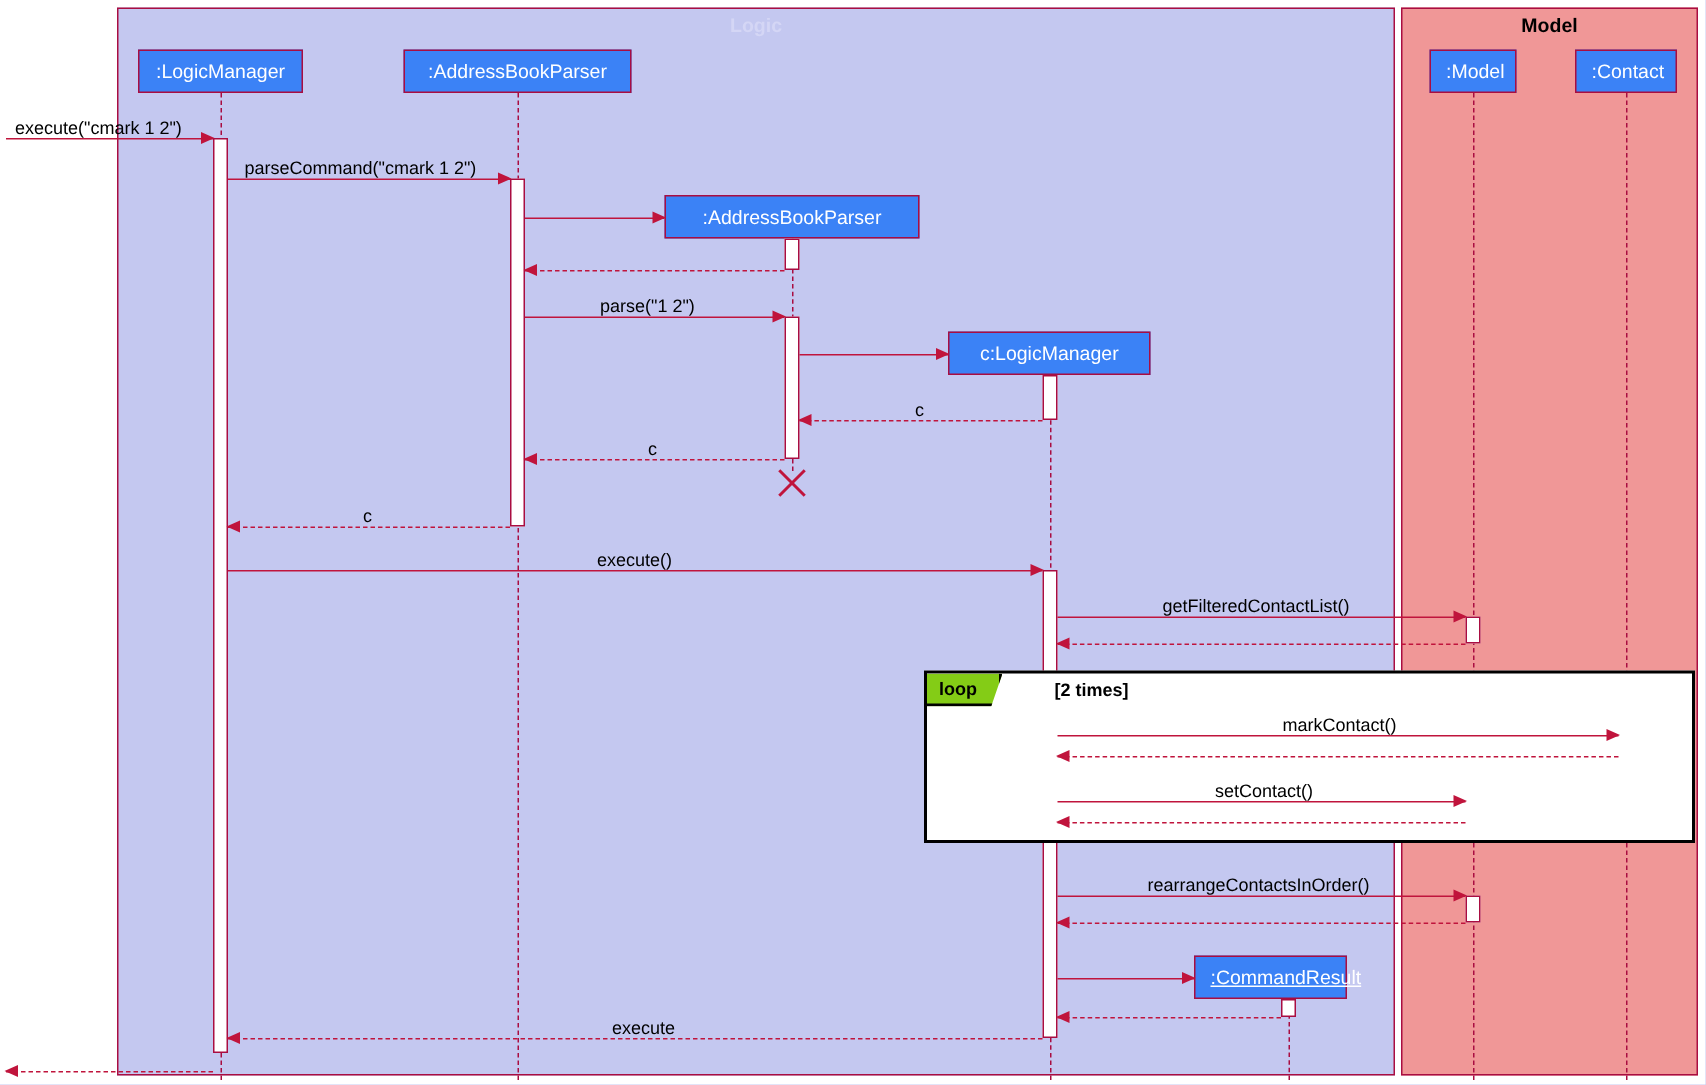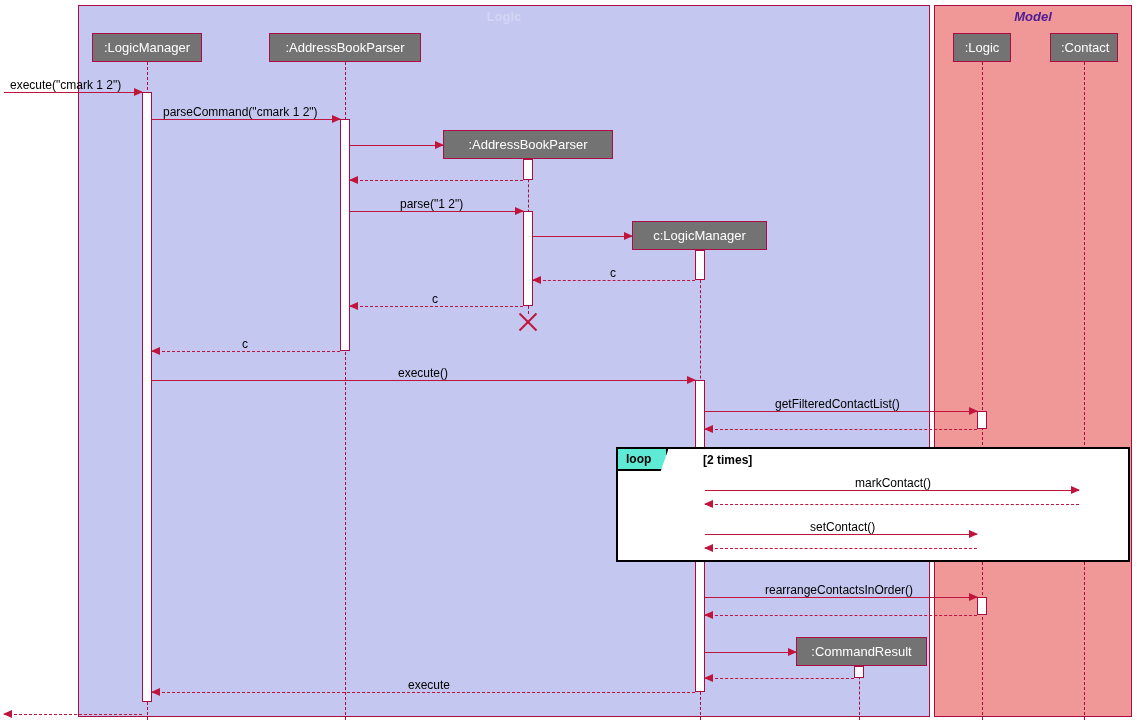--- a/index.html
+++ b/index.html
@@ -2,60 +2,60 @@
 <html><head>
 <meta charset="utf-8">
 <style>
   * { box-sizing: border-box; margin: 0; padding: 0; }
   body { font-family: Arial, sans-serif; font-size: 12px; background: #fff; width: 1137px; height: 723px; position: relative; }
   
   .box-logic { position: absolute; left: 78px; top: 5px; width: 852px; height: 712px; background: #c4c8f0; border: 1px solid #a90d41; }
   .box-model { position: absolute; left: 934px; top: 5px; width: 198px; height: 712px; background: #f09797; border: 1px solid #a90d41; }
   .box-title { text-align: center; font-weight: bold; color: #fff; padding: 3px 0; font-size: 13px; }
   .box-title.logic { color: #d4d6f5; }
-  .box-title.model { color: #4c1d95; font-style: italic; }
+  .box-title.model { color: #000000; }
   
-  .participant { position: absolute; background: #737373; color: #fff; border: 1.5px solid #a90d41; padding: 6px 10px; text-align: center; font-size: 13px; }
+  .participant { position: absolute; background: #3b82f6; color: #fff; border: 1.5px solid #a90d41; padding: 6px 10px; text-align: center; font-size: 13px; }
   
   .lifeline { position: absolute; width: 0; border-left: 1.5px dashed #a90d41; }
   
   .activation { position: absolute; width: 10px; background: #fff; border: 1px solid #a90d41; }
   
   .arrow { position: absolute; height: 0; border-top: 1.5px solid #c0143c; }
   .arrow.dashed { border-top: 1.5px dashed #c0143c; }
   .arrow-head-r { position: absolute; right: -1px; top: -5px; width: 0; height: 0; border-left: 9px solid #c0143c; border-top: 4px solid transparent; border-bottom: 4px solid transparent; }
   .arrow-head-l { position: absolute; left: -1px; top: -5px; width: 0; height: 0; border-right: 9px solid #c0143c; border-top: 4px solid transparent; border-bottom: 4px solid transparent; }
   
   .msg-label { position: absolute; font-size: 12px; color: #000; white-space: nowrap; }
   
   .destroy { position: absolute; width: 20px; height: 20px; }
   .destroy::before, .destroy::after { content: ''; position: absolute; width: 24px; height: 2px; background: #c0143c; top: 9px; left: -2px; }
   .destroy::before { transform: rotate(45deg); }
   .destroy::after { transform: rotate(-45deg); }
   
   .loop-box { position: absolute; border: 2px solid #000; background: #fff; }
-  .loop-tab { position: absolute; left: 0; top: 0; background: #5eead4; border-right: 2px solid #000; border-bottom: 2px solid #000; padding: 3px 15px 3px 8px; font-weight: bold; font-size: 12px; clip-path: polygon(0 0, 100% 0, 85% 100%, 0 100%); }
+  .loop-tab { position: absolute; left: 0; top: 0; background: #84cc16; border-right: 2px solid #000; border-bottom: 2px solid #000; padding: 3px 15px 3px 8px; font-weight: bold; font-size: 12px; clip-path: polygon(0 0, 100% 0, 85% 100%, 0 100%); }
   .loop-cond { position: absolute; font-weight: bold; font-size: 12px; }
 </style>
 </head>
 <body>
 
 <div class="box-logic">
   <div class="box-title logic">Logic</div>
 </div>
 <div class="box-model">
   <div class="box-title model">Model</div>
 </div>
 
 <div class="participant" style="left:92px; top:33px; width:110px;">:LogicManager</div>
 <div class="participant" style="left:269px; top:33px; width:152px;">:AddressBookParser</div>
 <div class="participant" style="left:443px; top:130px; width:170px;">:AddressBookParser</div>
 <div class="participant" style="left:632px; top:221px; width:135px;">c:LogicManager</div>
-<div class="participant" style="left:796px; top:637px; width:131px;">:CommandResult</div>
-<div class="participant" style="left:953px; top:33px; width:58px;">:Logic</div>
+<div class="participant" style="left:796px; top:637px; width:102px;text-decoration:underline;">:CommandResult</div>
+<div class="participant" style="left:953px; top:33px; width:58px;">:Model</div>
 <div class="participant" style="left:1050px; top:33px; width:68px;">:Contact</div>
 
 <div class="lifeline" style="left:147px; top:62px; height:658px;"></div>
 <div class="lifeline" style="left:345px; top:62px; height:658px;"></div>
 <div class="lifeline" style="left:528px; top:159px; height:155px;"></div>
 <div class="lifeline" style="left:700px; top:250px; height:470px;"></div>
 <div class="lifeline" style="left:859px; top:666px; height:54px;"></div>
 <div class="lifeline" style="left:982px; top:62px; height:658px;"></div>
 <div class="lifeline" style="left:1084px; top:62px; height:658px;"></div>
 

